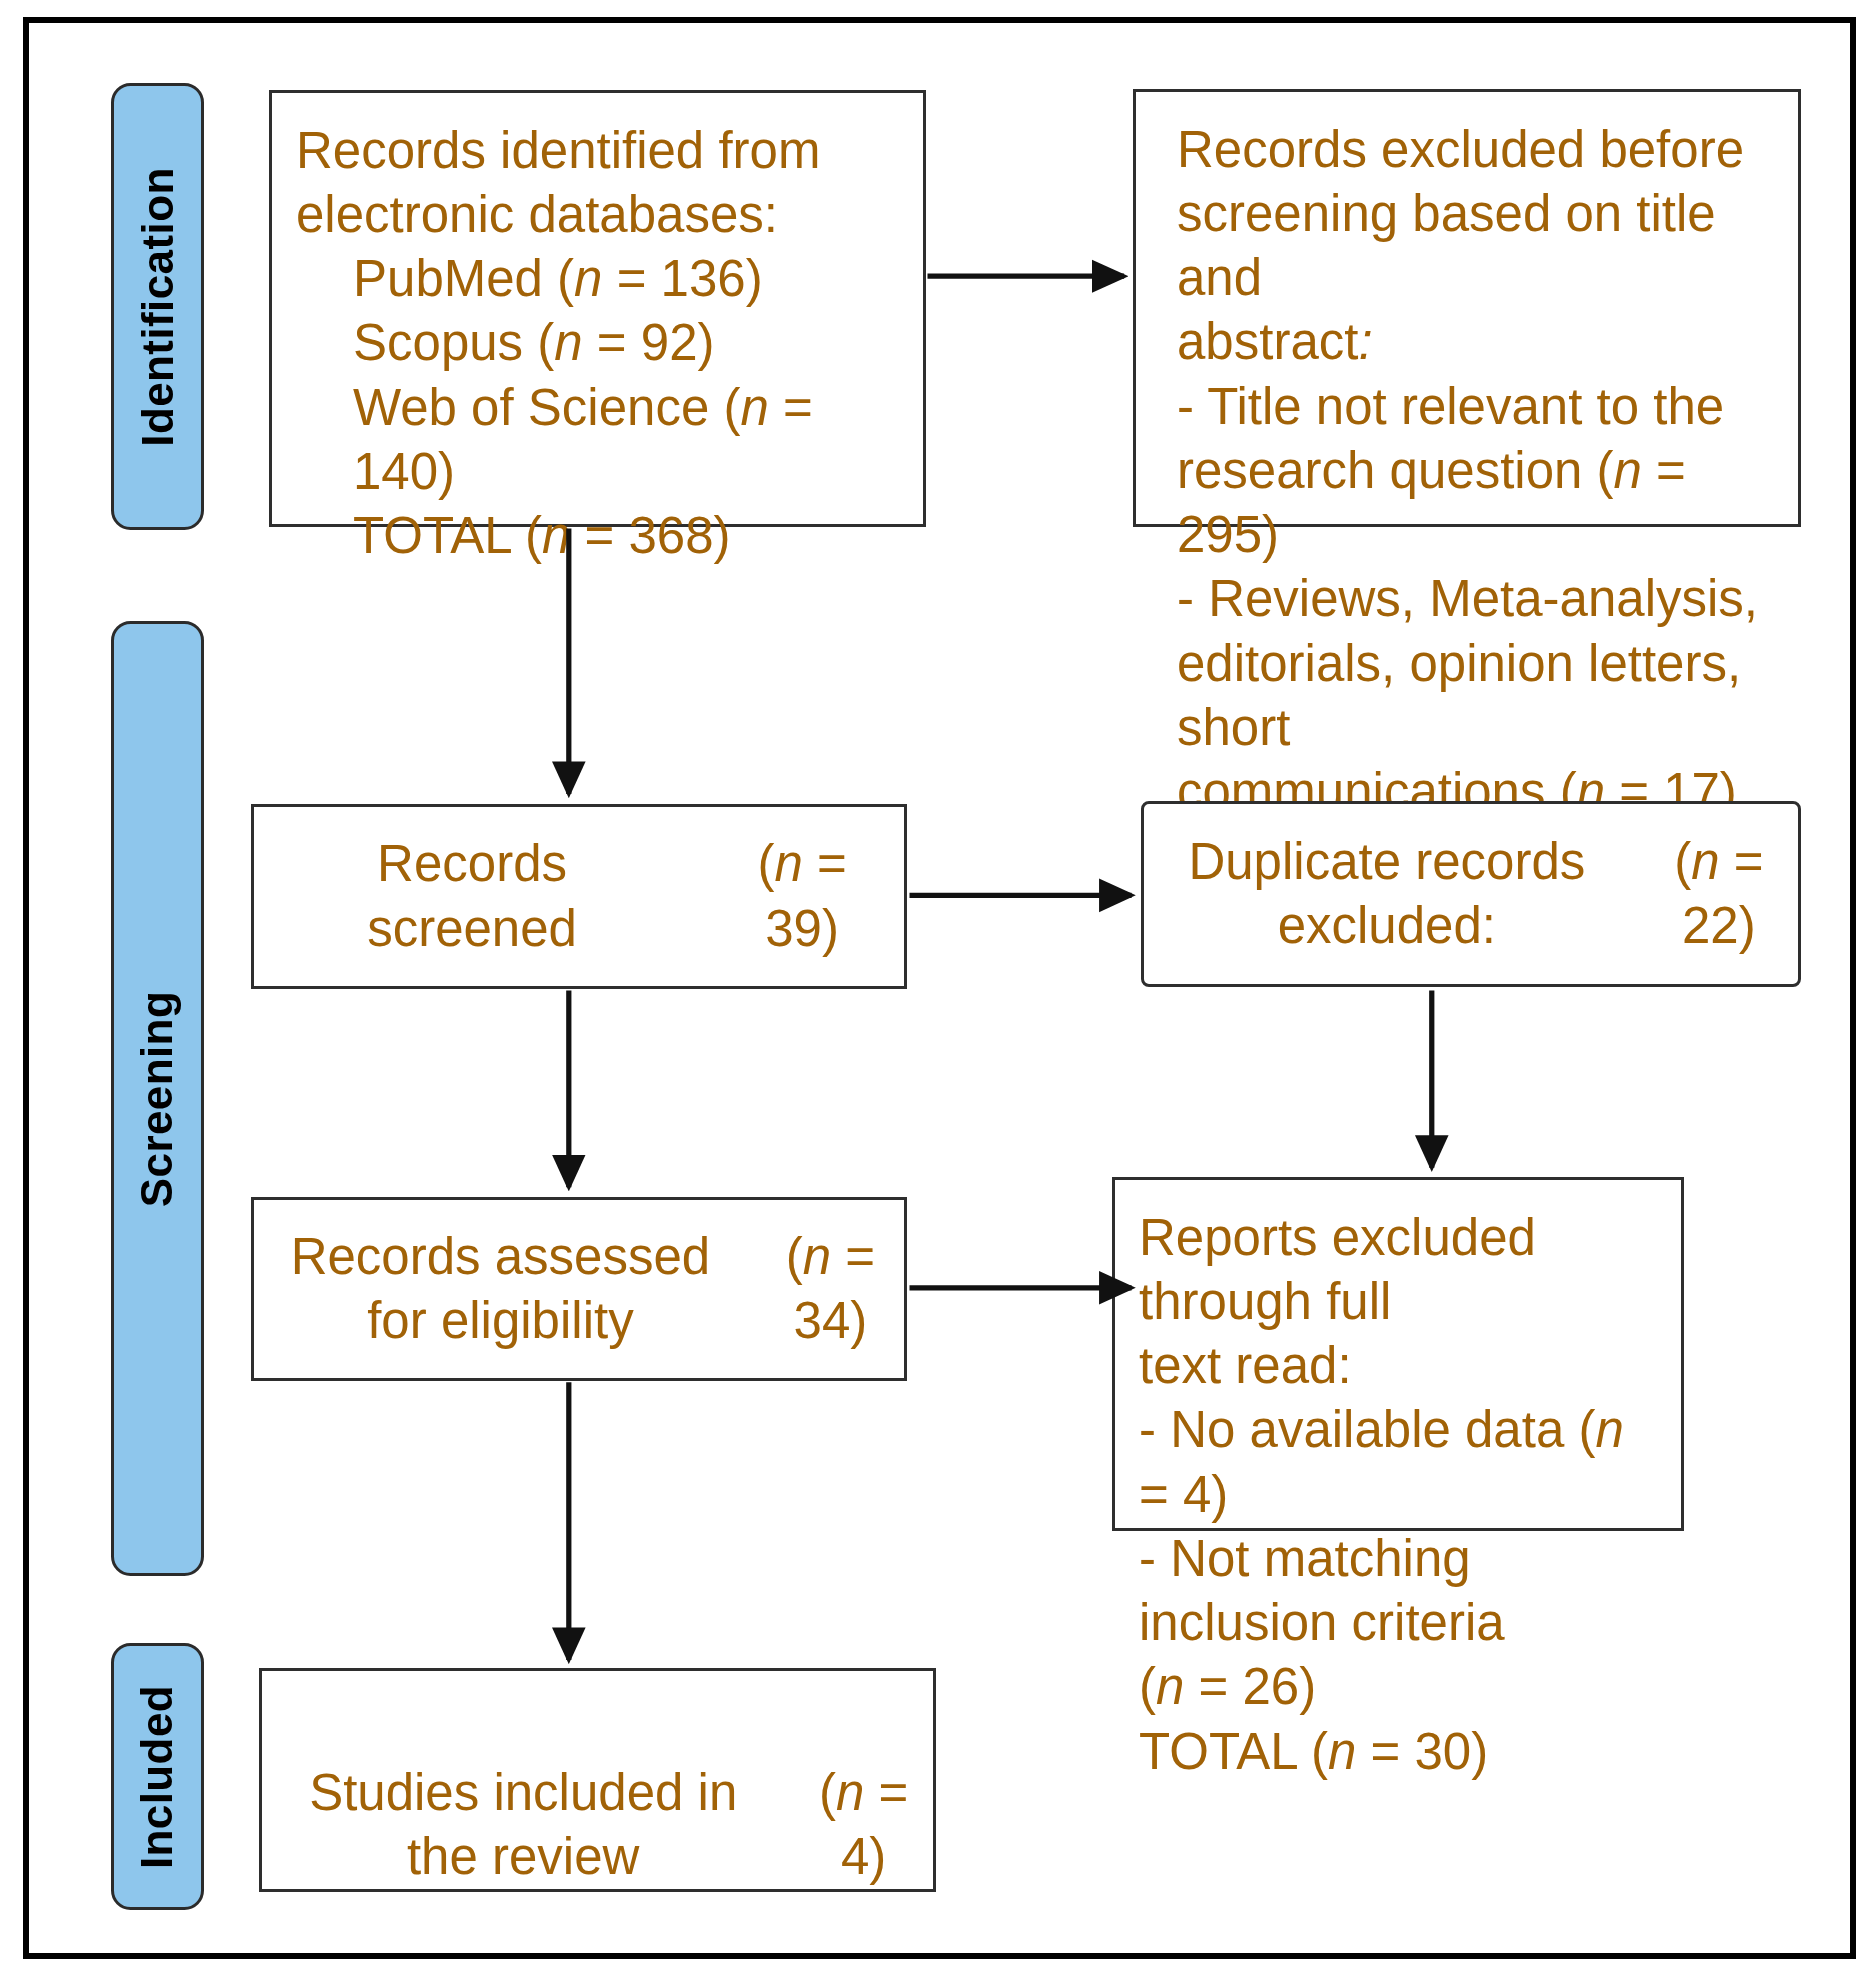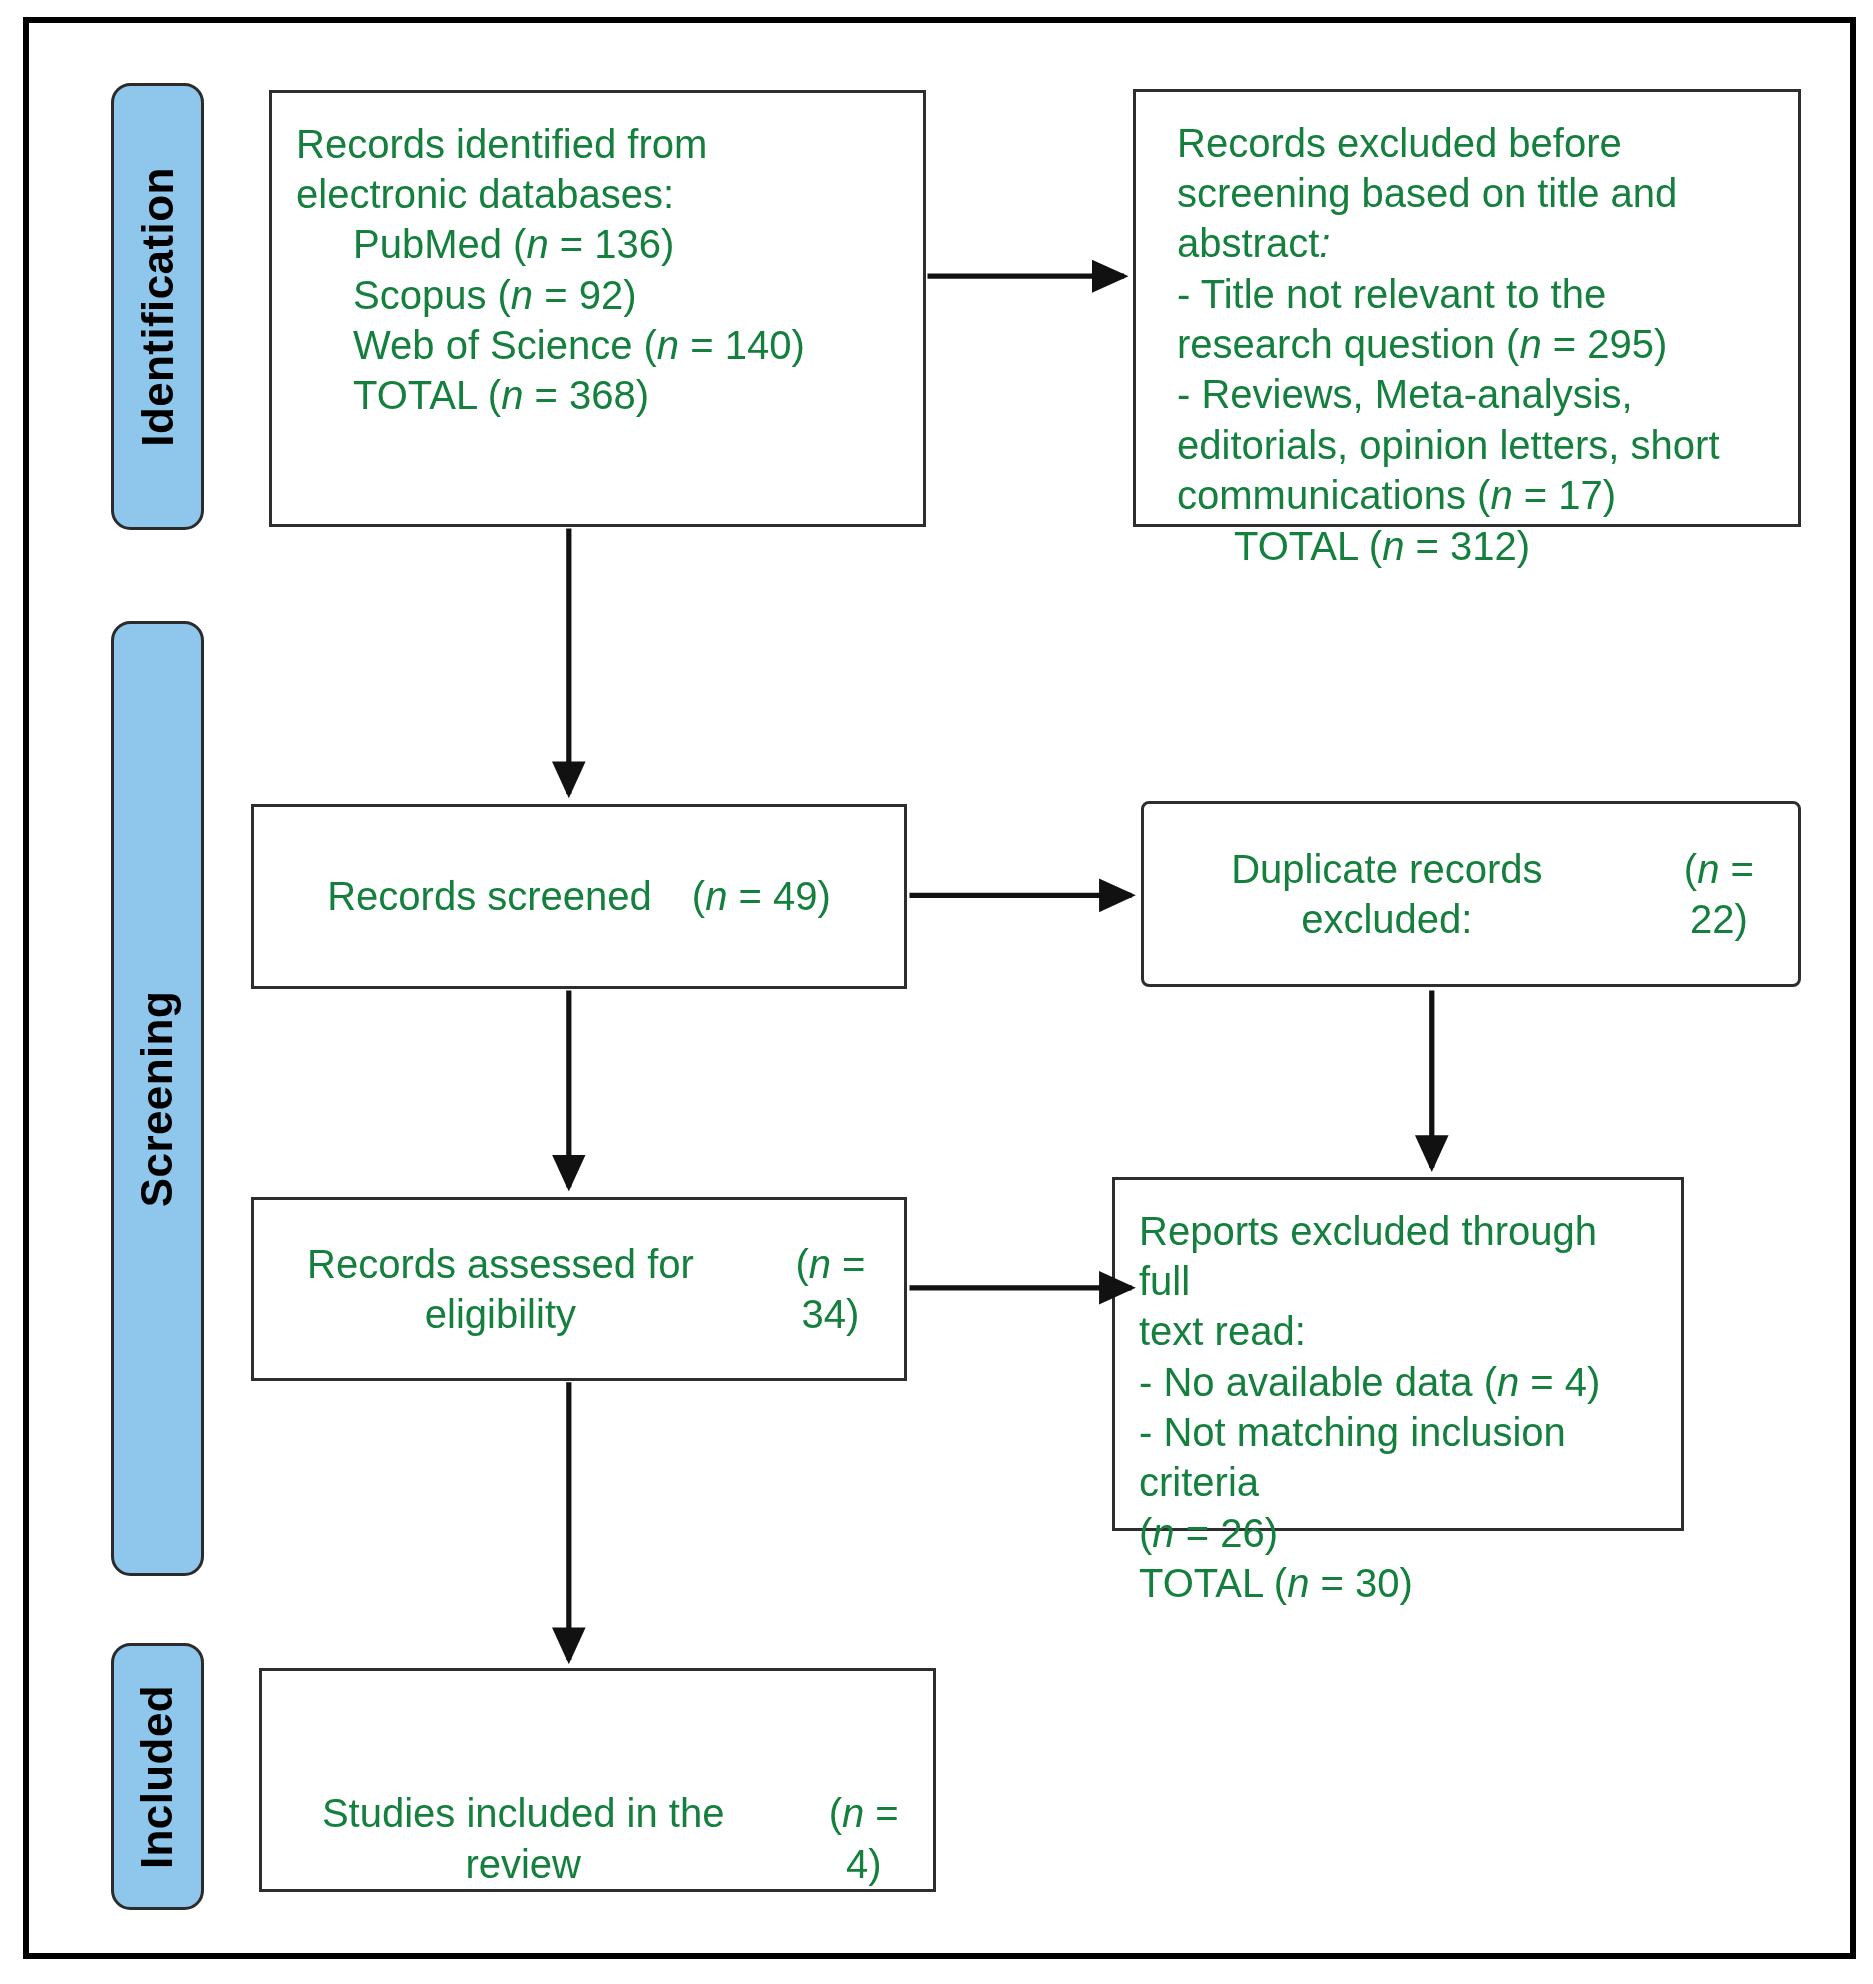--- a/index.html
+++ b/index.html
@@ -56,22 +56,22 @@
   #bar-identification { left: 111px; top: 83px;  width: 93px; height: 447px; }
   #bar-screening     { left: 111px; top: 621px;  width: 93px; height: 955px; }
   #bar-included      { left: 111px; top: 1643px; width: 93px; height: 267px; }
 
   
   .box {
     position: absolute;
     background: #ffffff;
     border: 3px solid #2e2e2e;
     box-sizing: border-box;
-    color: #15803d;
-    font-size: 40px;
+    color: #a16207;
+    font-size: 51px;
     line-height: 1.26;
   }
   .box.left-align  { padding: 25.5px 22.5px 0 24px; text-align: left; }
   .box.centered {
     display: flex;
     flex-direction: row;
     align-items: center;
     justify-content: center;
     text-align: center;
     padding: 0 15px;
@@ -133,21 +133,21 @@
     <span class="ln">- Title not relevant to the</span>
     <span class="ln"><span>research question (</span><span class="ital">n</span><span> = 295)</span></span>
     <span class="ln">- Reviews, Meta-analysis,</span>
     <span class="ln">editorials, opinion letters, short</span>
     <span class="ln"><span>communications (</span><span class="ital">n</span><span> = 17)</span></span>
     <span class="indent"><span>TOTAL (</span><span class="ital">n</span><span> = 312)</span></span>
   </div>
 
   <div class="box centered" id="box-screened">
     <span class="ln">Records screened</span>
-    <span class="ln"><span>(</span><span class="ital">n</span><span> = 49)</span></span>
+    <span class="ln"><span>(</span><span class="ital">n</span><span> = 39)</span></span>
   </div>
 
   <div class="box centered" id="box-duplicates">
     <span class="ln">Duplicate records excluded:</span>
     <span class="ln"><span>(</span><span class="ital">n</span><span> = 22)</span></span>
   </div>
 
   <div class="box centered" id="box-assessed">
     <span class="ln">Records assessed for eligibility</span>
     <span class="ln"><span>(</span><span class="ital">n</span><span> = 34)</span></span>

